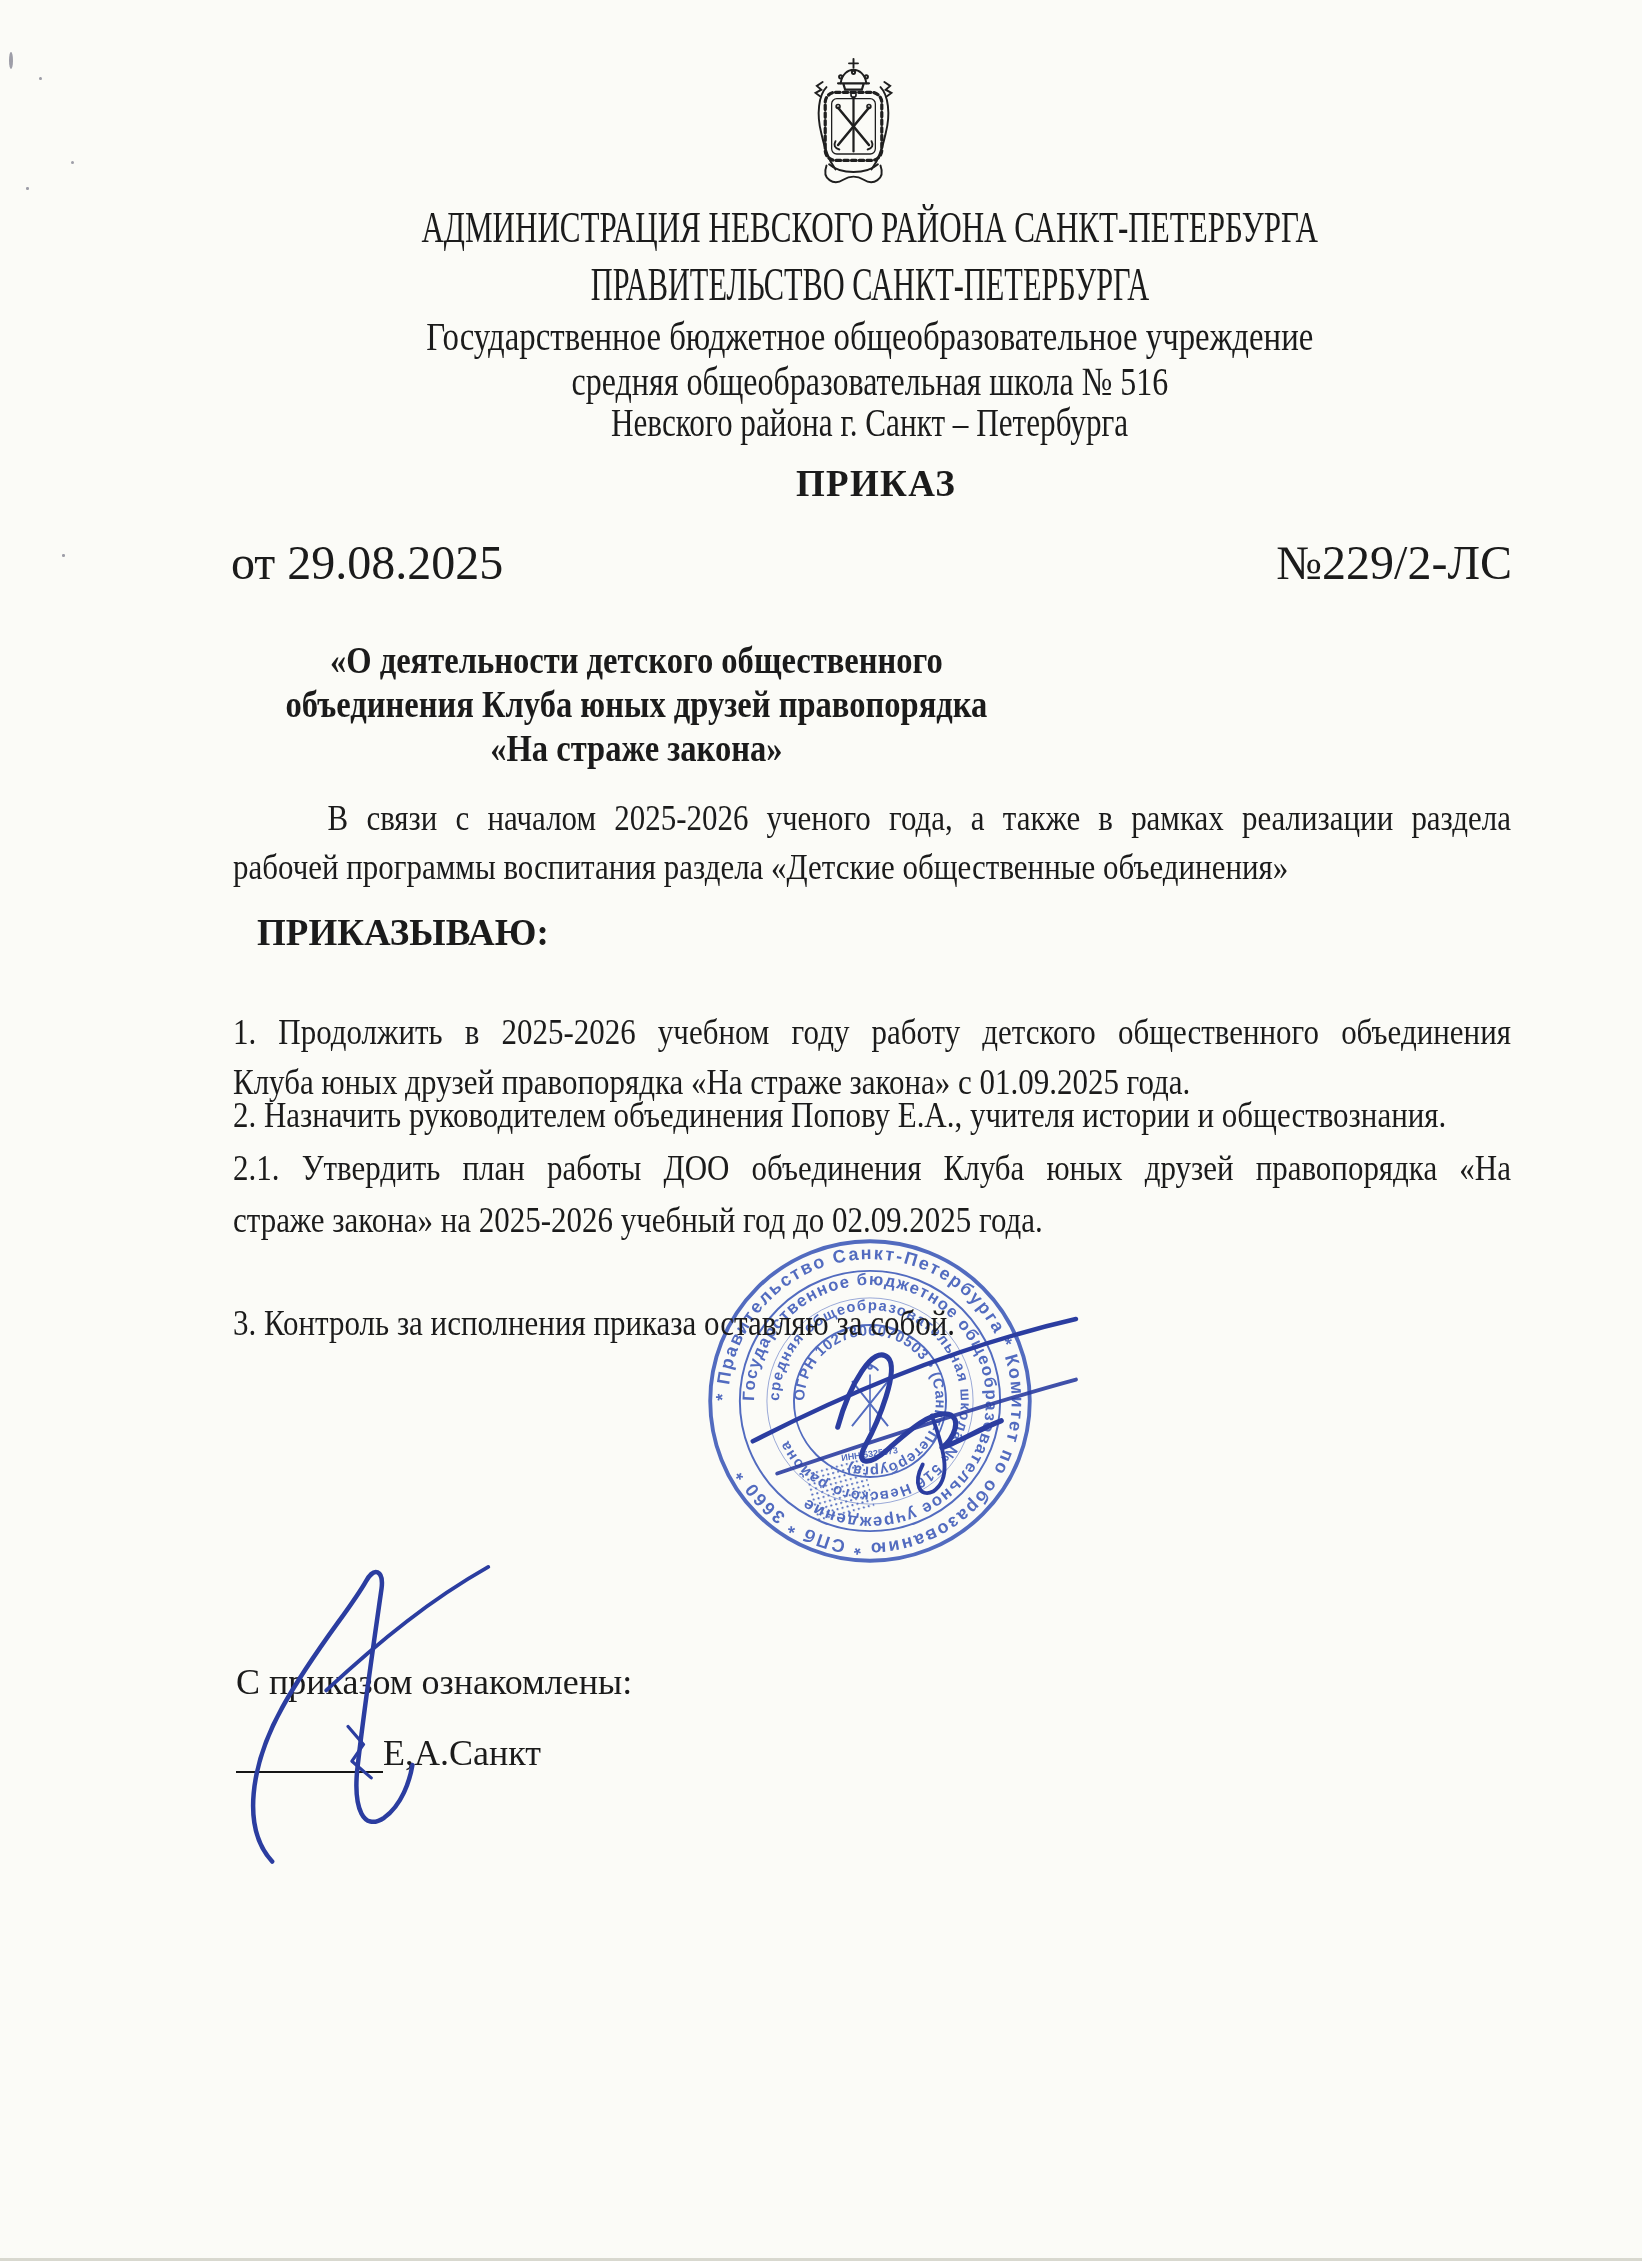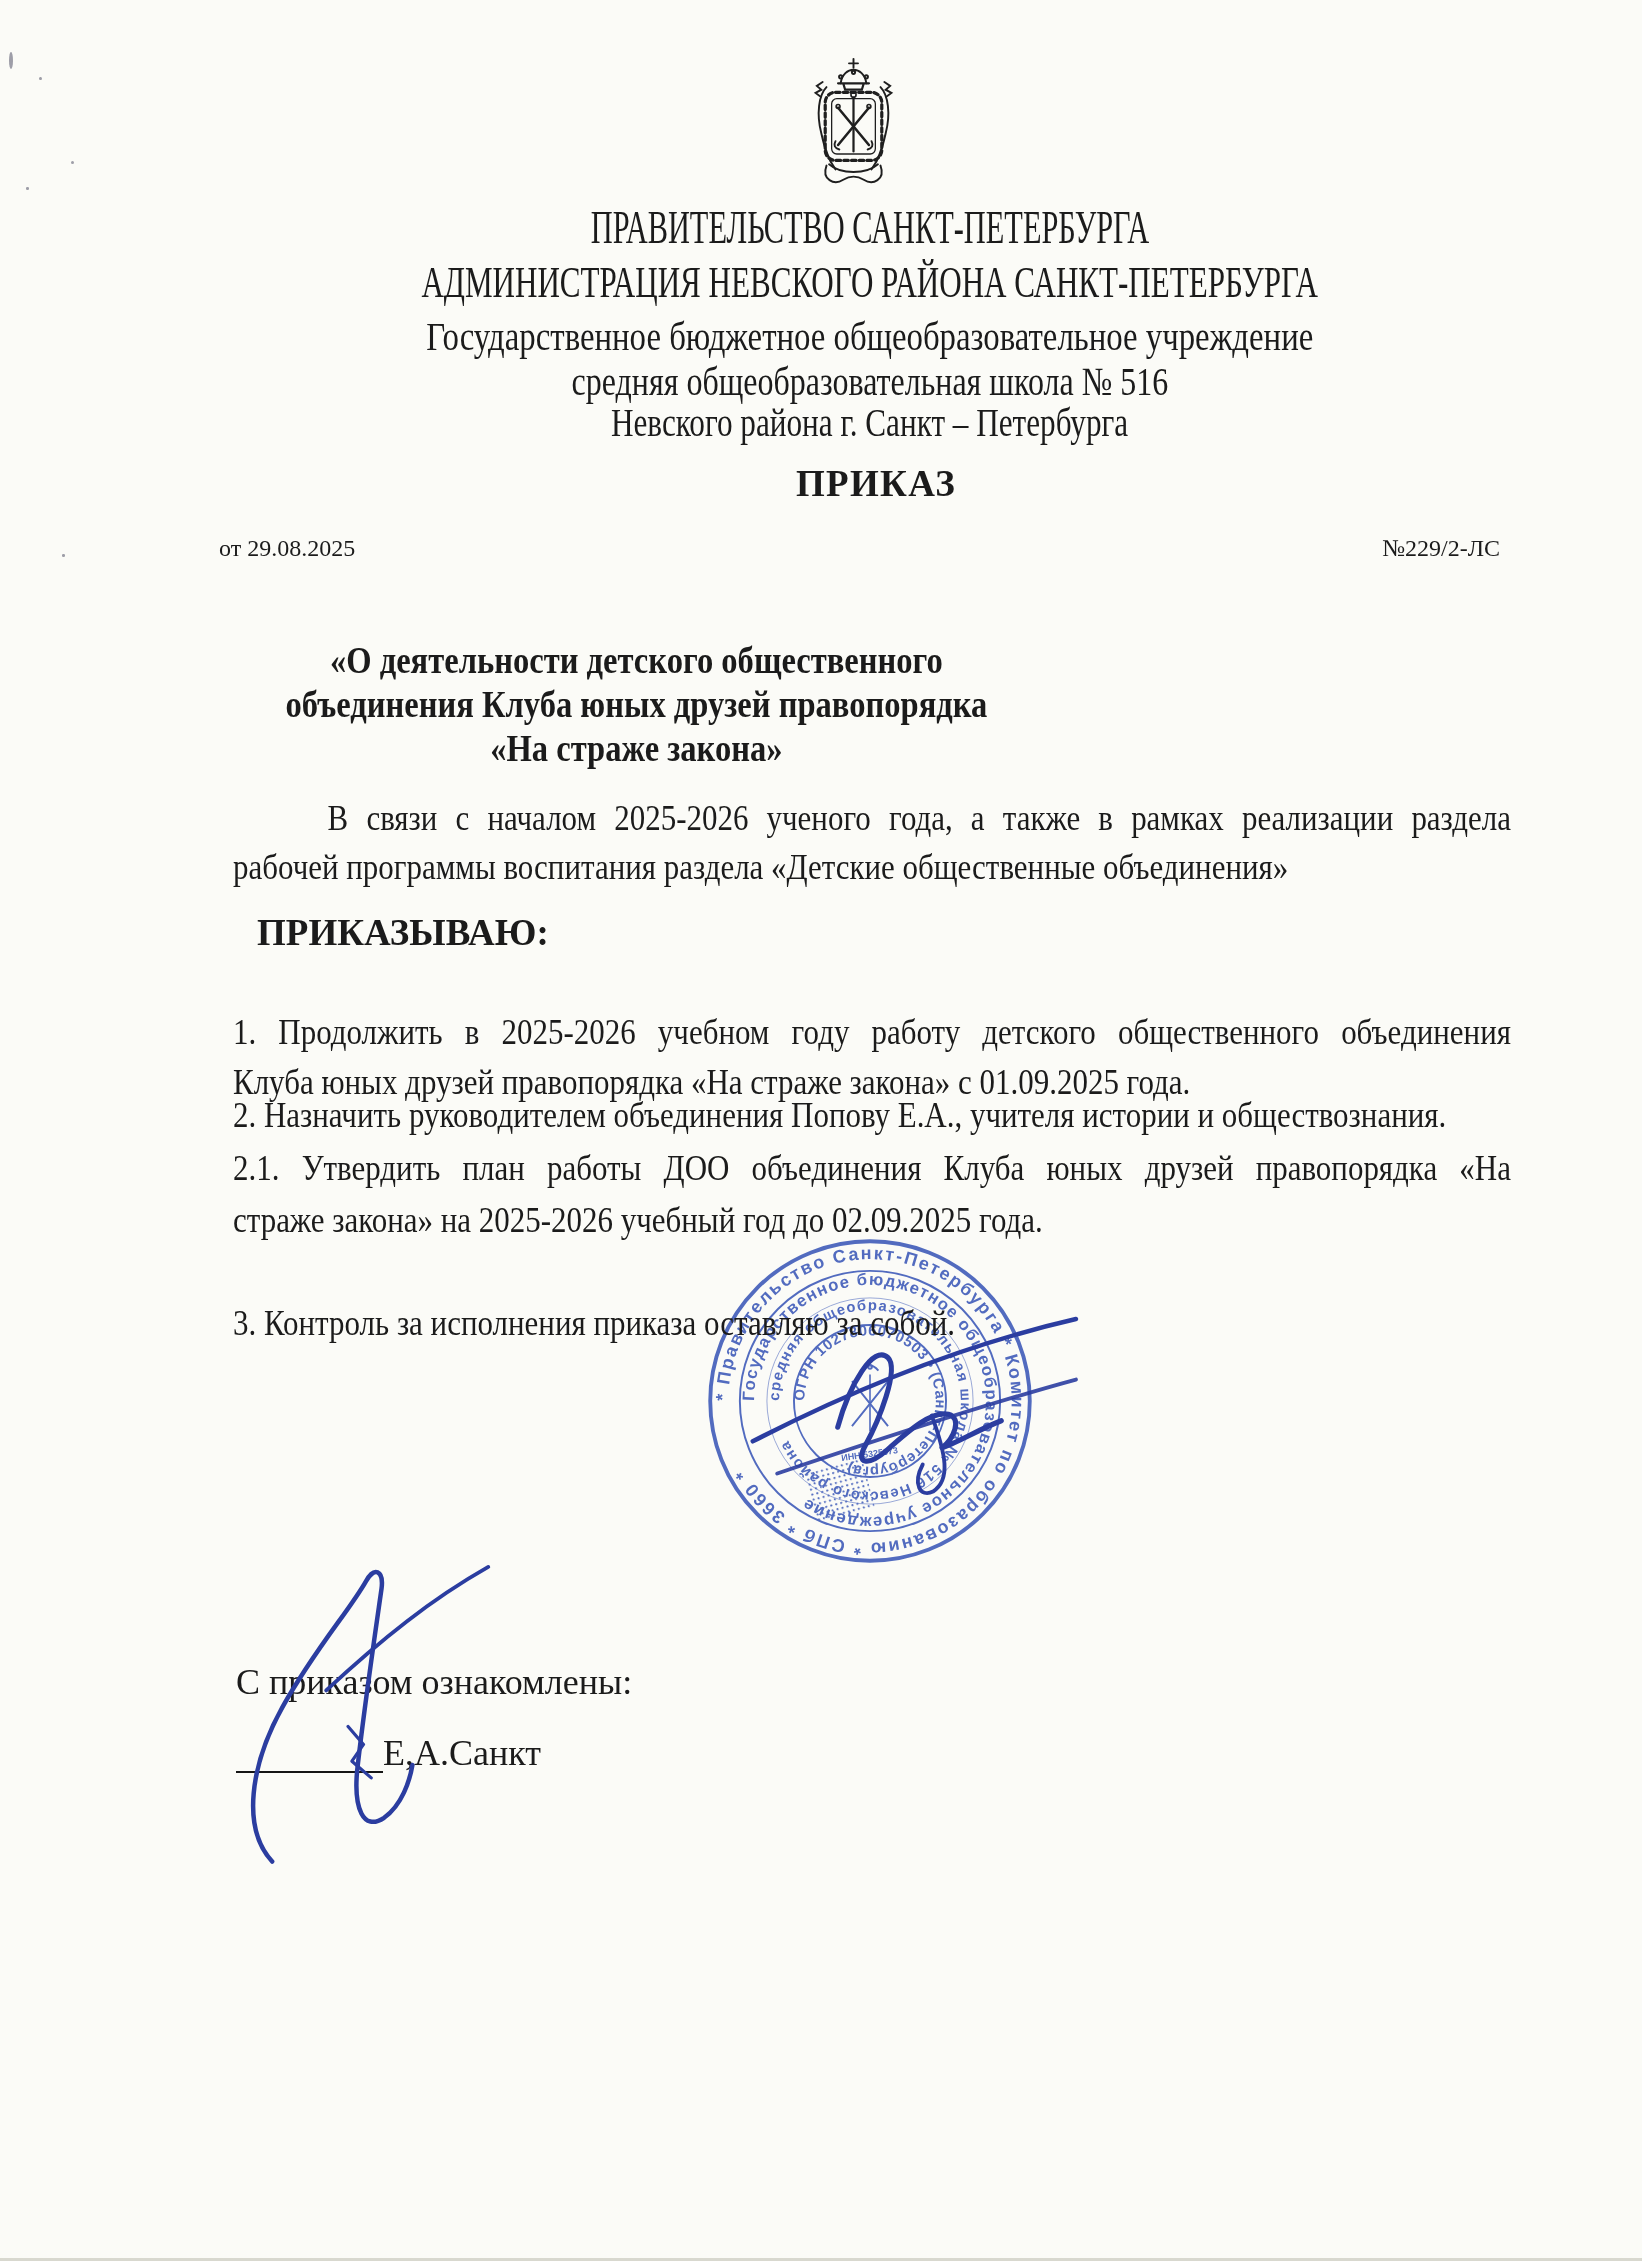--- a/index.html
+++ b/index.html
@@ -11,22 +11,22 @@
   .letterhead .hline{display:block;white-space:nowrap;}
   .letterhead .hline span{display:inline-block;white-space:nowrap;transform-origin:center top;}
   .hl1{height:55px;} .hl1 span{font-size:46px;transform:scaleX(.66);}
   .hl2{height:57px;} .hl2 span{font-size:45px;transform:scaleX(.69);}
   .hl3{height:45px;} .hl3 span{font-size:40px;transform:scaleX(.82);}
   .hl4{height:41px;} .hl4 span{font-size:40px;transform:scaleX(.80);}
   .hl5{height:41px;} .hl5 span{font-size:40px;transform:scaleX(.78);}
   
   .doc-type{position:absolute;top:462px;left:0;width:1752px;text-align:center;
             font-size:37px;font-weight:bold;letter-spacing:1.3px;}
-  .date-row{position:absolute;top:535px;left:219px;width:1281px;display:flex;
-            justify-content:space-between;font-size:24px;}
+  .date-row{position:absolute;top:535px;left:231px;width:1281px;display:flex;
+            justify-content:space-between;font-size:48px;}
   .subject{position:absolute;top:639px;left:232px;width:919px;transform:scaleX(.88);
            transform-origin:left top;text-align:center;font-weight:bold;font-size:37px;line-height:44px;}
   .bodyblock{position:absolute;left:233px;width:1486px;transform:scaleX(.86);
              transform-origin:left top;font-size:36px;}
   .jline{text-align:justify;text-align-last:justify;}
   .lline{text-align:left;white-space:nowrap;}
   .lh76 div{line-height:49px;} .lh78 div{line-height:50px;} .lh80 div{line-height:52px;}
   .intro{top:794px;} .intro .first{padding-left:110px;}
   .rezol{position:absolute;top:910px;left:233px;font-size:37px;font-weight:bold;line-height:45px;margin-left:24px;}
   .item1{top:1007px;} .item2{top:1091px;} .item21{top:1142px;} .item3{top:1299px;}
@@ -78,22 +78,22 @@
         <circle cx="76" cy="80" r="3" stroke-width="2.5"></circle>
           <circle cx="124" cy="80" r="3" stroke-width="2.5"></circle>
       </g>
       <path d="M100,66 V150" stroke-width="3.5"></path>
       <circle cx="100" cy="62" r="4" stroke-width="2.5"></circle>
       <path d="M62,170 C80,186 120,186 138,170 M58,172 C50,194 70,203 84,194 M142,172 C150,194 130,203 116,194 M84,194 C94,188 106,188 116,194"></path>
     </g>
   </svg>
 
   <div class="letterhead">
+    <div class="hline hl2"><span>АДМИНИСТРАЦИЯ НЕВСКОГО РАЙОНА САНКТ-ПЕТЕРБУРГА</span></div>
     <div class="hline hl1"><span>ПРАВИТЕЛЬСТВО САНКТ-ПЕТЕРБУРГА</span></div>
-    <div class="hline hl2"><span>АДМИНИСТРАЦИЯ НЕВСКОГО РАЙОНА САНКТ-ПЕТЕРБУРГА</span></div>
     <div class="hline hl3"><span>Государственное бюджетное общеобразовательное учреждение</span></div>
     <div class="hline hl4"><span>средняя общеобразовательная школа № 516</span></div>
     <div class="hline hl5"><span>Невского района г. Санкт – Петербурга</span></div>
   </div>
 
   <svg class="stamp" width="326" height="326" viewBox="0 0 506 506">
     <defs>
       <path id="rA" d="M 33,253 A 220,220 0 1 1 473,253 A 220,220 0 1 1 33,253" fill="none"></path>
       <path id="rB" d="M 73,253 A 180,180 0 1 1 433,253 A 180,180 0 1 1 73,253" fill="none"></path>
       <path id="rC" d="M 112,253 A 141,141 0 1 1 394,253 A 141,141 0 1 1 112,253" fill="none"></path>

